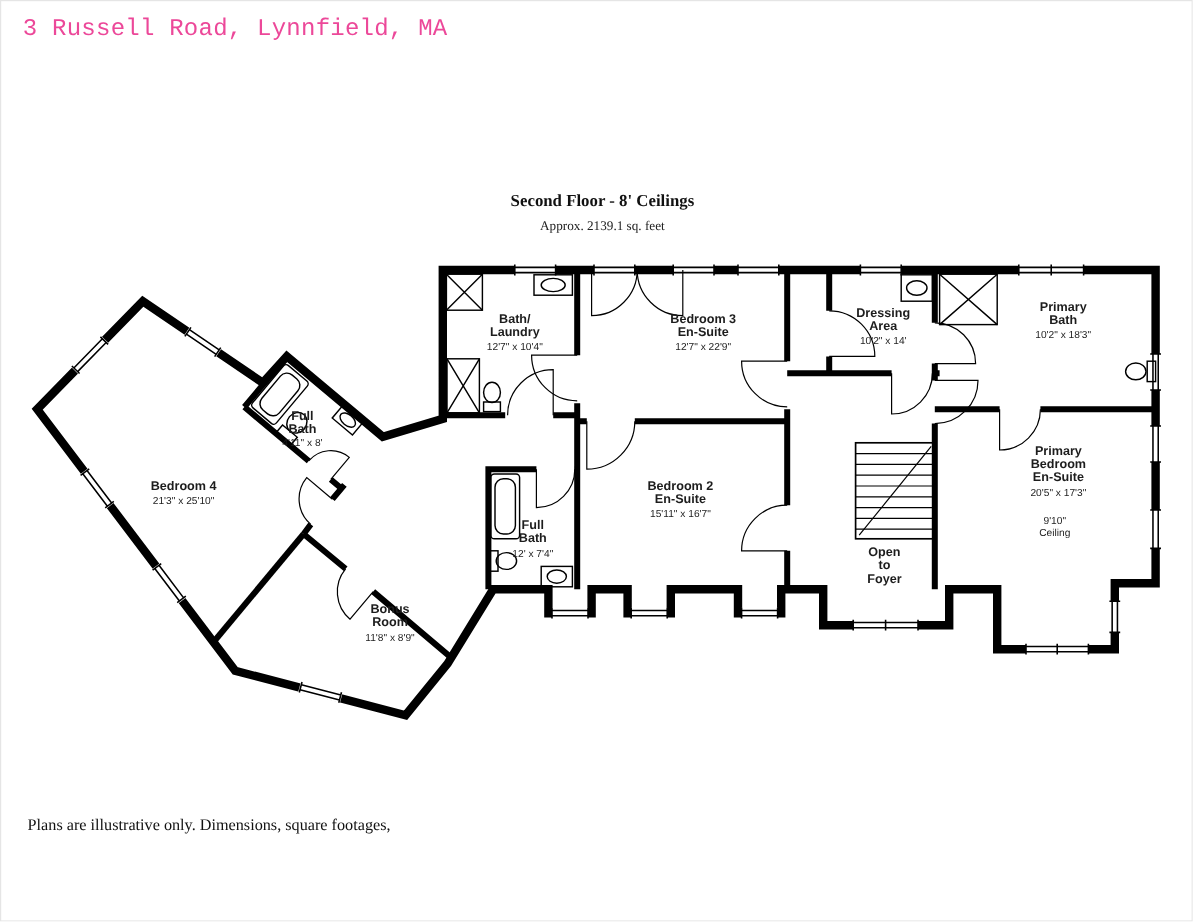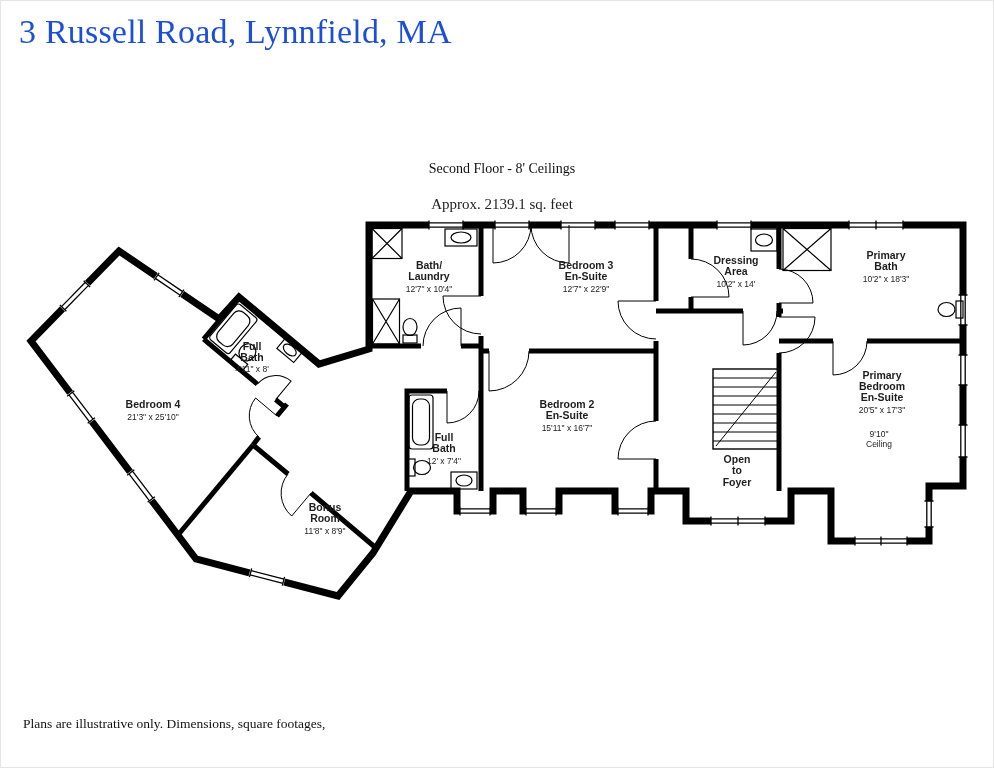--- a/index.html
+++ b/index.html
@@ -1,22 +1,22 @@
 <!DOCTYPE html>
 <html><head>
 <meta charset="utf-8">
 <style>
   html,body{margin:0;padding:0;background:#fff;}
   .page{position:relative;width:994px;height:768px;background:#fff;border:1px solid #e5e5e5;
         box-sizing:border-box;overflow:hidden;font-family:"Liberation Serif",serif;}
-  .title{position:absolute;left:18px;top:12px;font-size:34px;color:#1d4ed8;letter-spacing:.2px;}
+  .title{position:absolute;left:18px;top:12px;font-size:20px;color:#ec4899;letter-spacing:.2px;font-family:Liberation Mono, monospace;}
   .plan-heading{position:absolute;left:301px;top:160px;width:400px;text-align:center;}
-  .plan-heading .h{font-weight:normal;font-size:14px;color:#111;}
-  .plan-heading .s{font-size:15px;color:#222;margin-top:19px;}
-  .footer{position:absolute;left:22px;top:714px;font-size:13.5px;color:#111;line-height:1.32;}
+  .plan-heading .h{font-weight:bold;font-size:14px;color:#111;}
+  .plan-heading .s{font-size:11px;color:#222;margin-top:6px;}
+  .footer{position:absolute;left:22px;top:678px;font-size:13.5px;color:#111;line-height:1.32;}
   svg{position:absolute;left:0;top:0;}
   svg text{font-family:"Liberation Sans",sans-serif;fill:#1d1d1d;}
   .rn{font-weight:bold;font-size:10.5px;}
   .rd{font-size:8.5px;}
   .win rect{fill:#fff;stroke:none;}
   .win path{stroke:#000;stroke-width:1.3;fill:none;}
   .fix{stroke:#000;stroke-width:1.2;fill:none;}
 </style>
 </head>
 <body>

